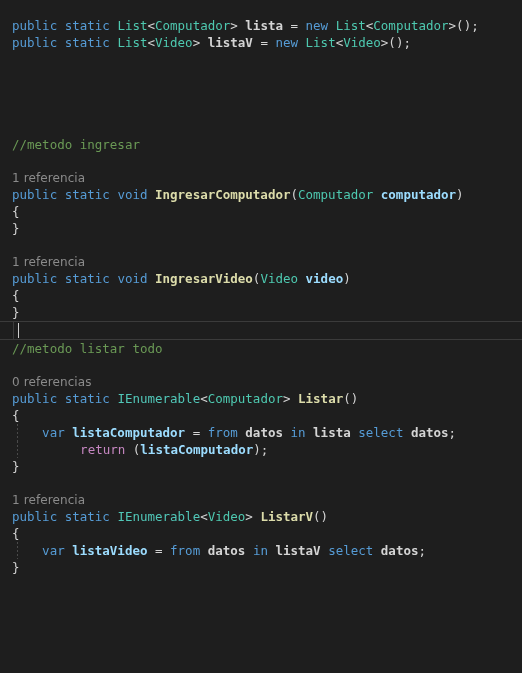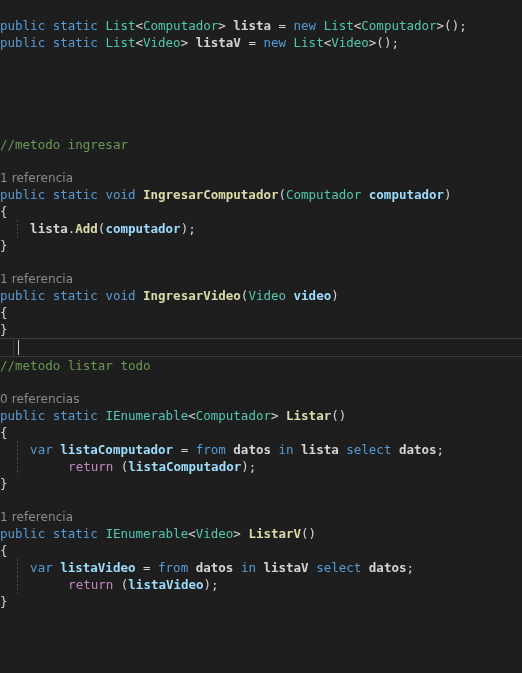--- a/index.html
+++ b/index.html
@@ -25,21 +25,21 @@
     left: 0; top: 0;
     width: 522px;
   }
 
   
   .ln {
     position: relative;
     height: 17px;
     line-height: 17px;
     white-space: pre;
-    padding-left: 0;
+    padding-left: 12px;
     box-sizing: border-box;
   }
   .ln.blank { }
   .ln.codelens {
     height: 16px;
     line-height: 16px;
     font-size: 12px;
     color: #8b8b8b;
     font-family: "DejaVu Sans", "Liberation Sans", sans-serif;
     letter-spacing: 0.1px;
@@ -103,40 +103,38 @@
       <div class="ln blank">&nbsp;</div>
       <div class="ln blank">&nbsp;</div>
       <div class="ln blank">&nbsp;</div>
       <div class="ln blank">&nbsp;</div>
       <div class="ln blank">&nbsp;</div>
       <div class="ln"><span class="cmt">//metodo ingresar</span></div>
       <div class="ln blank">&nbsp;</div>
       <div class="ln codelens">1 referencia</div>
       <div class="ln"><span class="kw">public</span><span class="plain"> </span><span class="kw">static</span><span class="plain"> </span><span class="kw">void</span><span class="plain"> </span><span class="meth">IngresarComputador</span><span class="plain">(</span><span class="type">Computador</span><span class="plain"> </span><span class="var">computador</span><span class="plain">)</span></div>
       <div class="ln"><span class="brace">{</span></div>
-      <div class="ln"><span class="iguide"></span><span class="plain">    </span><span class="id">lista</span><span class="plain">.</span><span class="meth">Add</span><span class="plain">(</span><span class="var">computador</span><span class="plain">);</span></div>
       <div class="ln"><span class="brace">}</span></div>
       <div class="ln blank">&nbsp;</div>
       <div class="ln codelens">1 referencia</div>
       <div class="ln"><span class="kw">public</span><span class="plain"> </span><span class="kw">static</span><span class="plain"> </span><span class="kw">void</span><span class="plain"> </span><span class="meth">IngresarVideo</span><span class="plain">(</span><span class="type">Video</span><span class="plain"> </span><span class="var">video</span><span class="plain">)</span></div>
       <div class="ln"><span class="brace">{</span></div>
       <div class="ln"><span class="brace">}</span></div>
       <div class="ln current"><span class="gutter-sep"></span><span class="caret"></span></div>
       <div class="ln"><span class="cmt">//metodo listar todo</span></div>
       <div class="ln blank">&nbsp;</div>
       <div class="ln codelens">0 referencias</div>
       <div class="ln"><span class="kw">public</span><span class="plain"> </span><span class="kw">static</span><span class="plain"> </span><span class="iface">IEnumerable</span><span class="plain">&lt;</span><span class="type">Computador</span><span class="plain">&gt; </span><span class="meth">Listar</span><span class="plain">()</span></div>
       <div class="ln"><span class="brace">{</span></div>
       <div class="ln"><span class="iguide"></span><span class="plain">    </span><span class="kw">var</span><span class="plain"> </span><span class="var">listaComputador</span><span class="plain"> = </span><span class="kw">from</span><span class="plain"> </span><span class="id">datos</span><span class="plain"> </span><span class="kw">in</span><span class="plain"> </span><span class="id">lista</span><span class="plain"> </span><span class="kw">select</span><span class="plain"> </span><span class="id">datos</span><span class="plain">;</span></div>
       <div class="ln"><span class="iguide"></span><span class="plain">    </span><span class="ctrl">return</span><span class="plain"> (</span><span class="var">listaComputador</span><span class="plain">);</span></div>
       <div class="ln"><span class="brace">}</span></div>
       <div class="ln blank">&nbsp;</div>
       <div class="ln codelens">1 referencia</div>
       <div class="ln"><span class="kw">public</span><span class="plain"> </span><span class="kw">static</span><span class="plain"> </span><span class="iface">IEnumerable</span><span class="plain">&lt;</span><span class="type">Video</span><span class="plain">&gt; </span><span class="meth">ListarV</span><span class="plain">()</span></div>
       <div class="ln"><span class="brace">{</span></div>
       <div class="ln"><span class="iguide"></span><span class="plain">    </span><span class="kw">var</span><span class="plain"> </span><span class="var">listaVideo</span><span class="plain"> = </span><span class="kw">from</span><span class="plain"> </span><span class="id">datos</span><span class="plain"> </span><span class="kw">in</span><span class="plain"> </span><span class="id">listaV</span><span class="plain"> </span><span class="kw">select</span><span class="plain"> </span><span class="id">datos</span><span class="plain">;</span></div>
-      <div class="ln"><span class="iguide"></span><span class="plain">    </span><span class="ctrl">return</span><span class="plain"> (</span><span class="var">listaVideo</span><span class="plain">);</span></div>
       <div class="ln"><span class="brace">}</span></div>
       <div class="ln blank">&nbsp;</div>
       <div class="ln blank">&nbsp;</div>
       <div class="ln blank">&nbsp;</div>
     </div>
 </div>
 
 </body></html>

